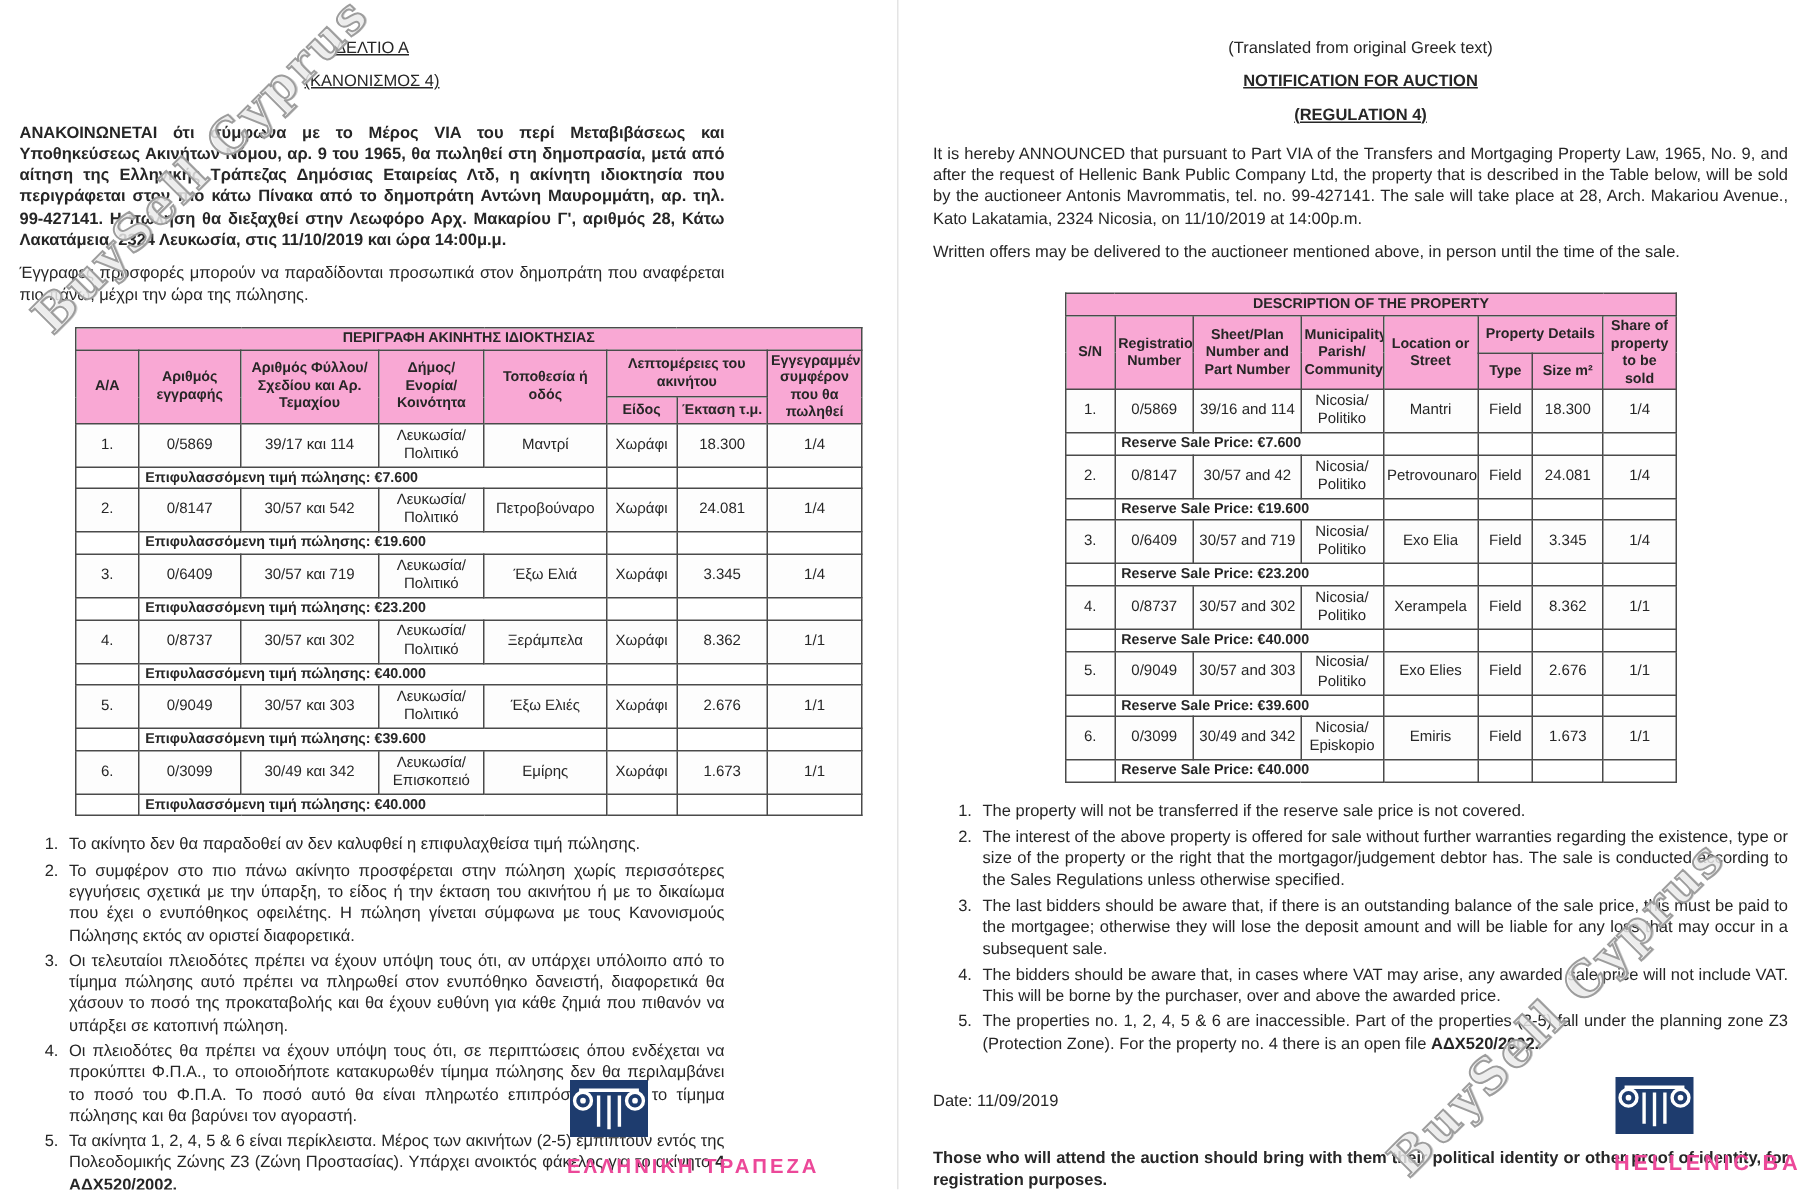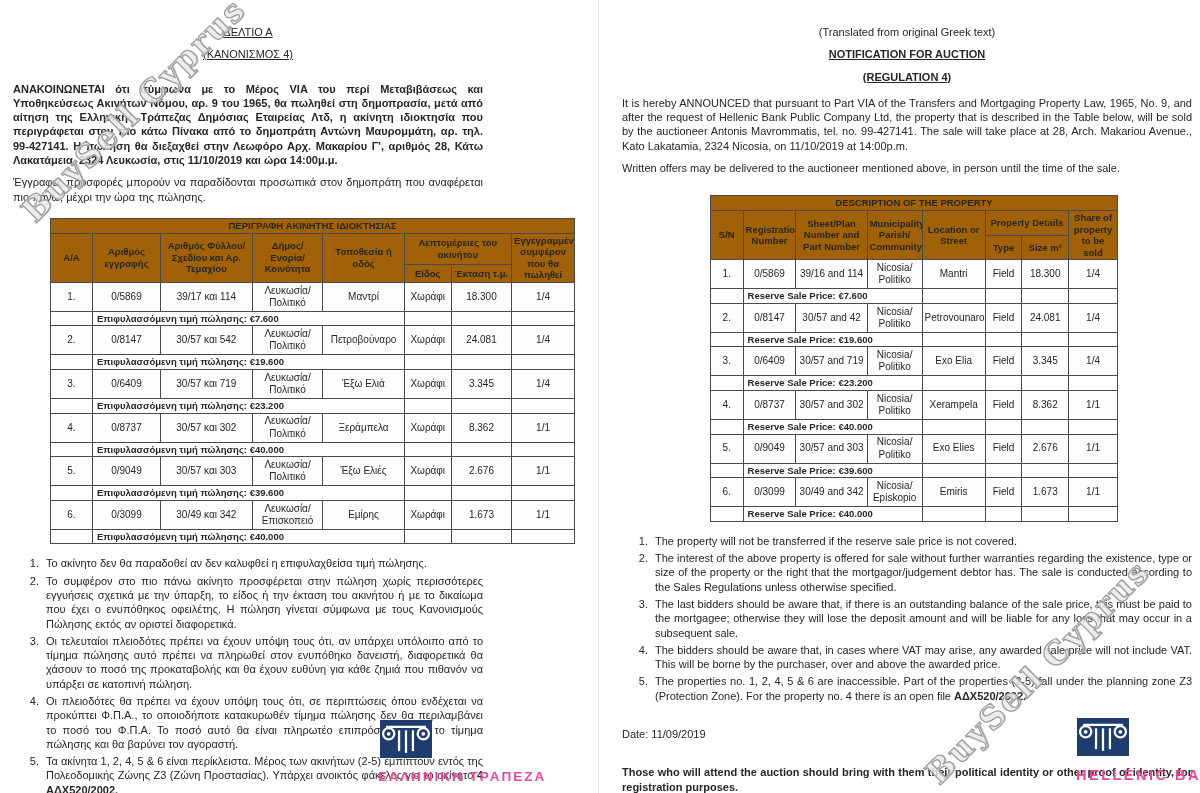--- a/index.html
+++ b/index.html
@@ -24,21 +24,21 @@
   p{margin:0;text-align:justify;}
   .pad-top{padding-top:25px;}
   .bold-par{font-weight:bold;}
 
   
   .prop-table{border-collapse:collapse;table-layout:fixed;font-size:10px;text-align:center;border:1.5px solid #3a3a3a;background:#fff;}
   #greek-table{margin:14px 0 0 50px;width:525px;}
   #english-table{margin:20px 0 0 110px;width:408px;}
   .prop-table th,.prop-table td{border:1px solid #4a4a4a;padding:1px 2px;line-height:1.22;overflow:hidden;}
   .tbl-title{background:#e3e3e3;font-weight:bold;font-size:10px;padding:1px 2px;}
-  .prop-table thead th{background:#a16207;font-weight:bold;font-size:9.5px;}
+  .prop-table thead th{background:#f9a8d4;font-weight:bold;font-size:9.5px;}
   .prop-row td{height:26px;background:#fdfdfd;}
   .reserve-row td{height:11px;font-size:9.5px;}
   .reserve-label{font-weight:bold;text-align:left !important;padding-left:4px !important;white-space:nowrap;}
   .c-sn{width:8%;} .c-reg{width:13%;} .c-sheet{width:17.5%;} .c-muni{width:13.5%;}
   .c-loc{width:15.5%;} .c-type{width:9%;} .c-size{width:11.5%;} .c-share{width:12%;}
 
   
   ol.notes{margin:12px 0 0 0;padding-left:29px;}
   ol.notes li{margin-bottom:3px;text-align:justify;padding-left:4px;}
 

